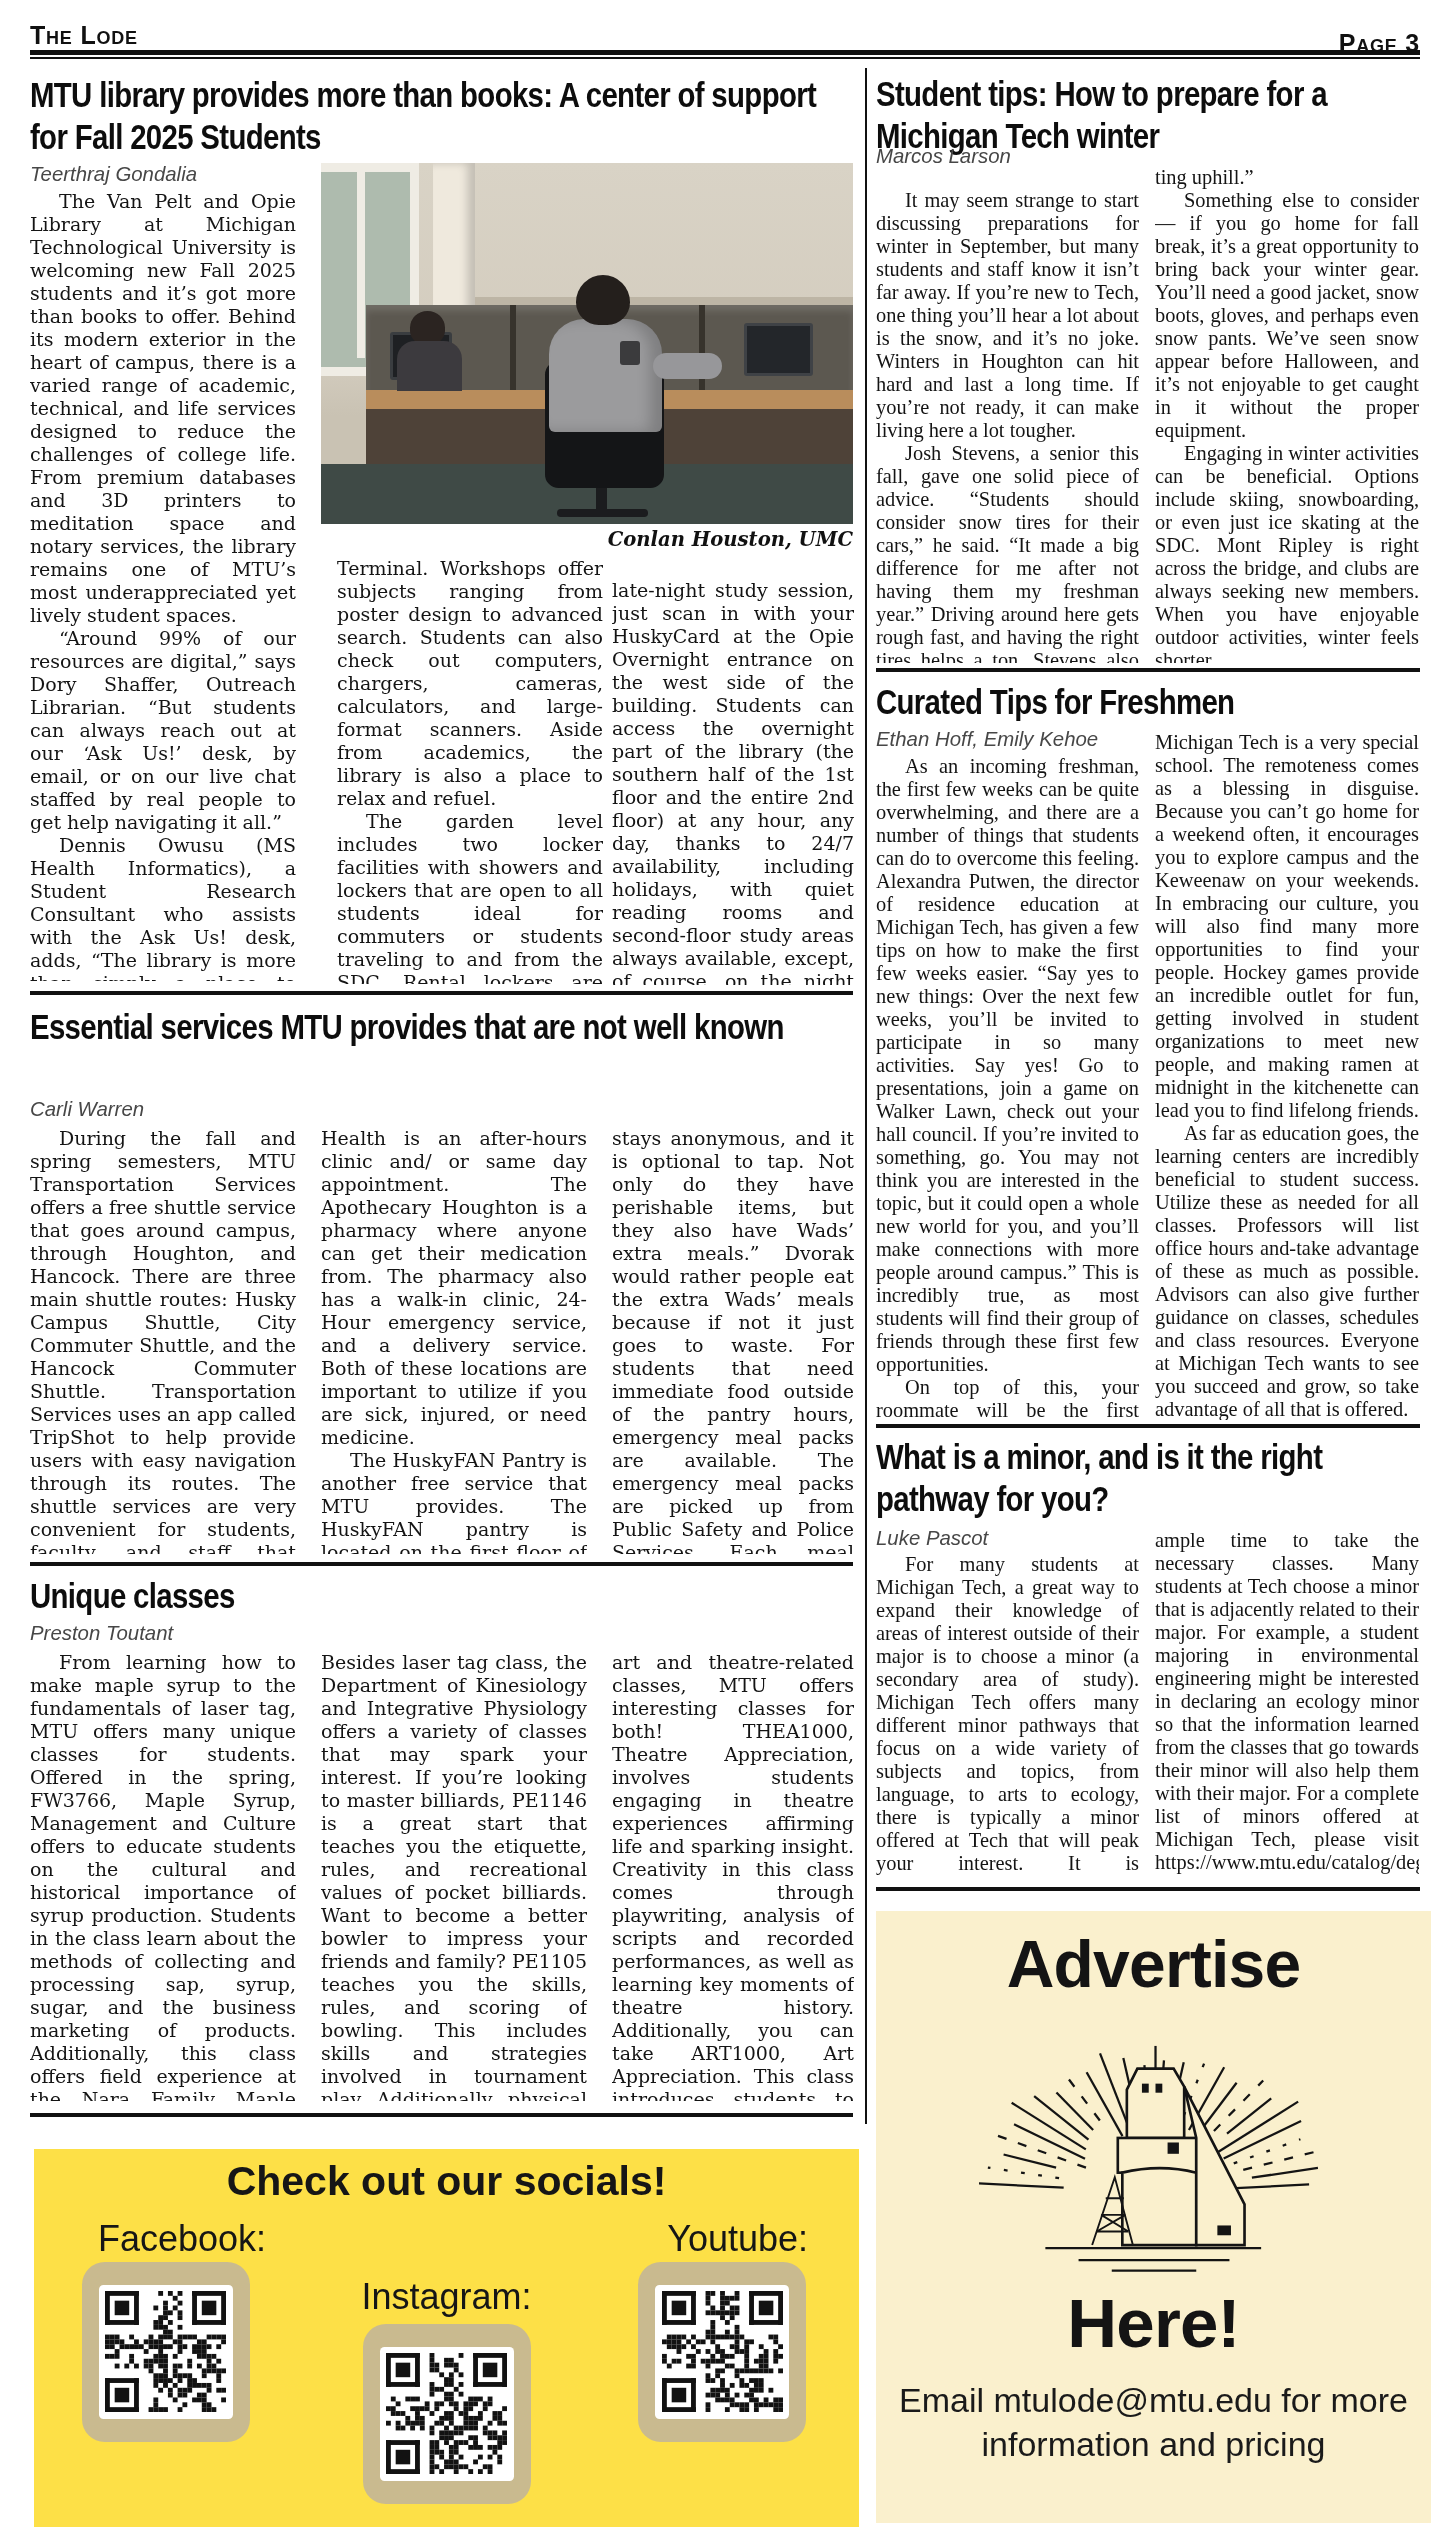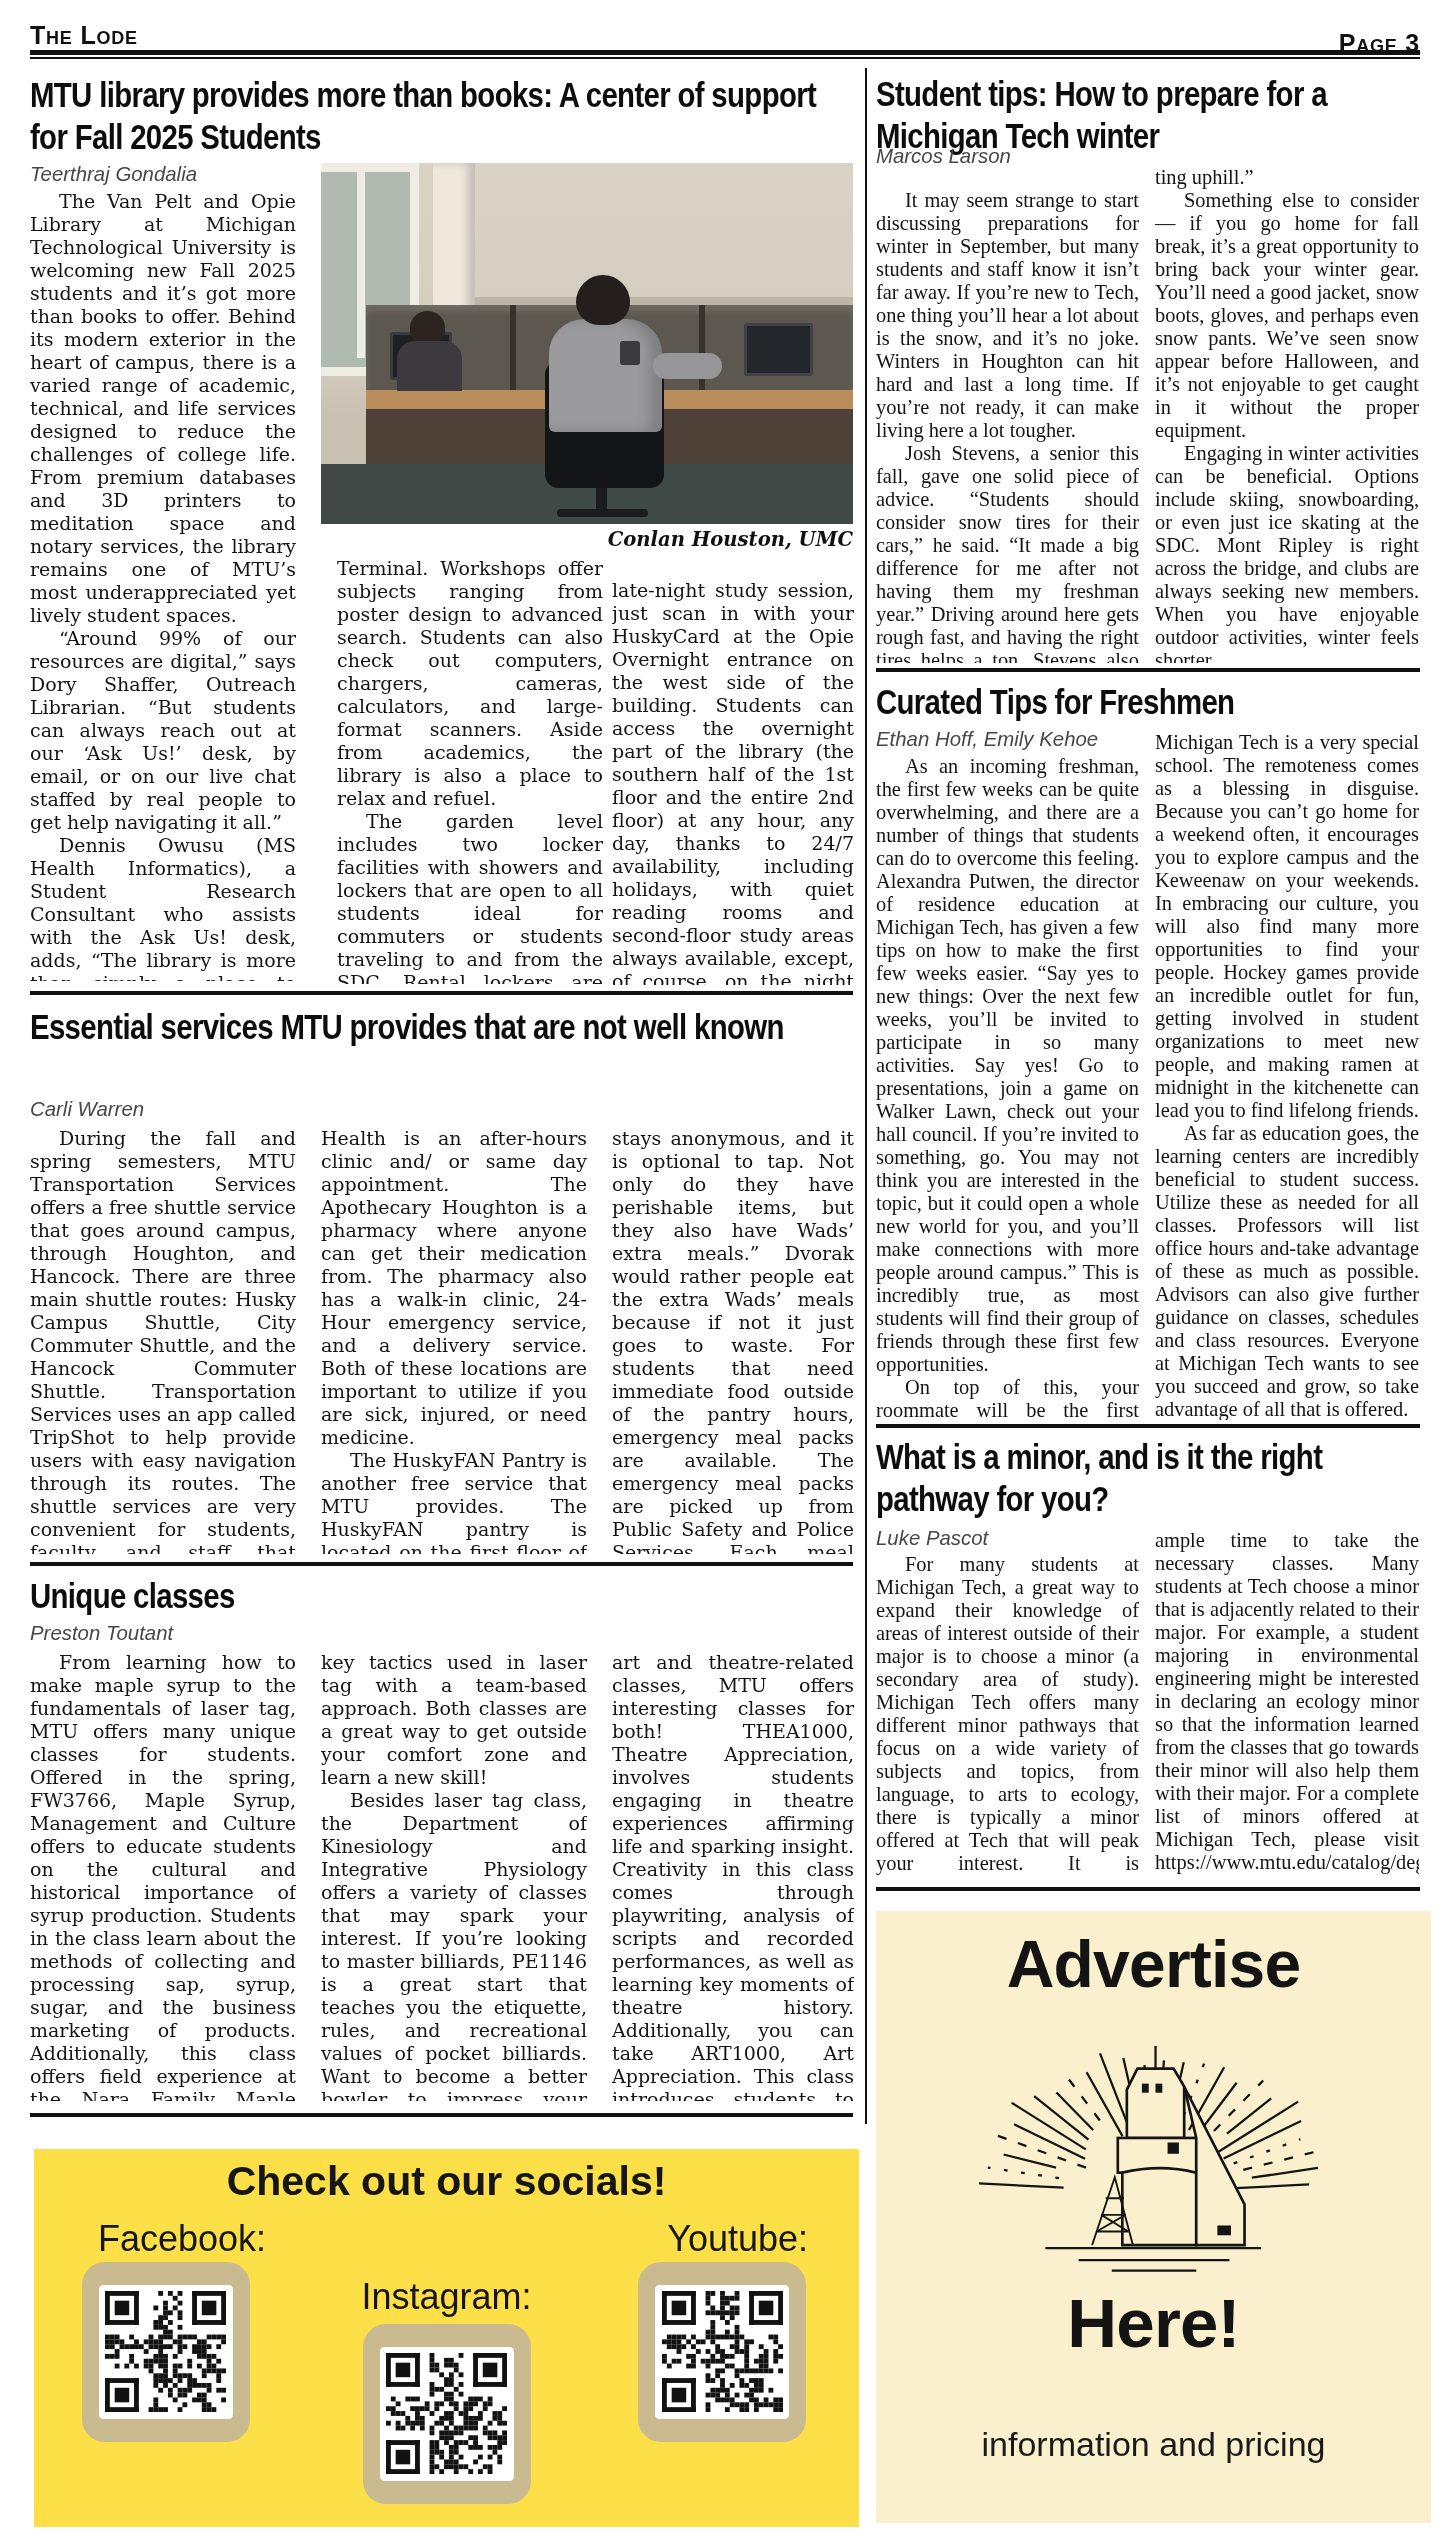--- a/index.html
+++ b/index.html
@@ -104,21 +104,20 @@
     </div>
 
   <div class="abs rule" style="left:30px;top:1562px;width:823px;height:3.8px;"></div>
 
   <div class="abs headline" style="left:30px;top:1575px;width:604px;">Unique classes</div>
   <div class="abs byline" style="left:30px;top:1621px;">Preston Toutant</div>
   <div class="abs body" style="left:30px;top:1651px;width:266px;height:450px;">
       <p>From learning how to make maple syrup to the fundamentals of laser tag, MTU offers many unique classes for students. Offered in the spring, FW3766, Maple Syrup, Management and Culture offers to educate students on the cultural and historical importance of syrup production. Students in the class learn about the methods of collecting and processing sap, syrup, sugar, and the business marketing of products. Additionally, this class offers field experience at the Nara Family Maple Center.</p>
     </div>
   <div class="abs body cont" style="left:321px;top:1651px;width:266px;height:450px;">
-      <p>key tactics used in laser tag with a team-based approach. Both classes are a great way to get outside your comfort zone and learn a new skill!</p>
       <p>Besides laser tag class, the Department of Kinesiology and Integrative Physiology offers a variety of classes that may spark your interest. If you’re looking to master billiards, PE1146 is a great start that teaches you the etiquette, rules, and recreational values of pocket billiards. Want to become a better bowler to impress your friends and family? PE1105 teaches you the skills, rules, and scoring of bowling. This includes skills and strategies involved in tournament play. Additionally, physical education classes can teach you self-defense, skating, rifle marksmanship, racquet sports, and many more!</p>
     </div>
   <div class="abs body cont" style="left:612px;top:1651px;width:242px;height:450px;">
       <p>art and theatre-related classes, MTU offers interesting classes for both! THEA1000, Theatre Appreciation, involves students engaging in theatre experiences affirming life and sparking insight. Creativity in this class comes through playwriting, analysis of scripts and recorded performances, as well as learning key moments of theatre history. Additionally, you can take ART1000, Art Appreciation. This class introduces students to logical tools to critically observe the visual world. Studies in the class include artists and designers. Students will express their ideas about the visual experience in written and visual form, allowing them to express their ideas and thoughts.</p>
     </div>
 
   <div class="abs rule" style="left:30px;top:2113px;width:823px;height:3.8px;"></div>
 
   <div class="abs socials" style="left:34px;top:2149px;width:825px;height:378px;">
     <div class="abs soc-title" style="left:0;top:9px;width:825px;">Check out our socials!</div>
@@ -821,17 +820,18 @@
           <rect x="234" y="88" width="9" height="12"></rect>
         <rect x="250" y="166" width="15" height="15"></rect>
           <rect x="316" y="276" width="18" height="13"></rect>
       </g>
       <g stroke="#141414" stroke-width="3" fill="none">
         <path d="M234,68 L234,38"></path>
         <path d="M88,306 L374,306 M132,322 L332,322 M176,336 L288,336"></path>
       </g>
     </svg>
     <div class="abs ad-big" style="left:0;top:376px;width:555px;font-size:69px;">Here!</div>
+    <div class="abs ad-email" style="left:0;top:467px;width:555px;">Email mtulode@mtu.edu for more</div>
     <div class="abs ad-email" style="left:0;top:511px;width:555px;">information and pricing</div>
   </div>
 
 </div>
 
 
 </body></html>

